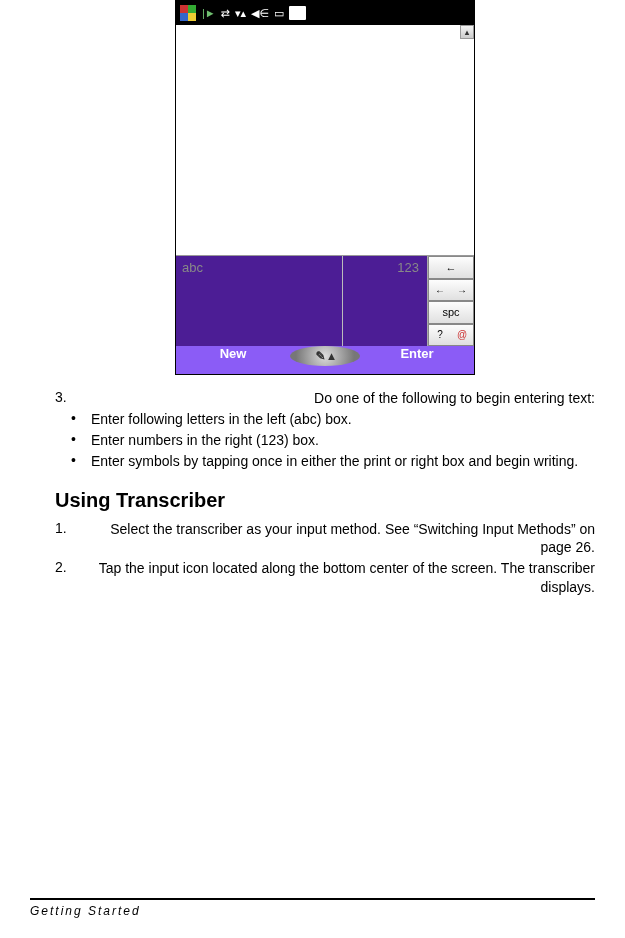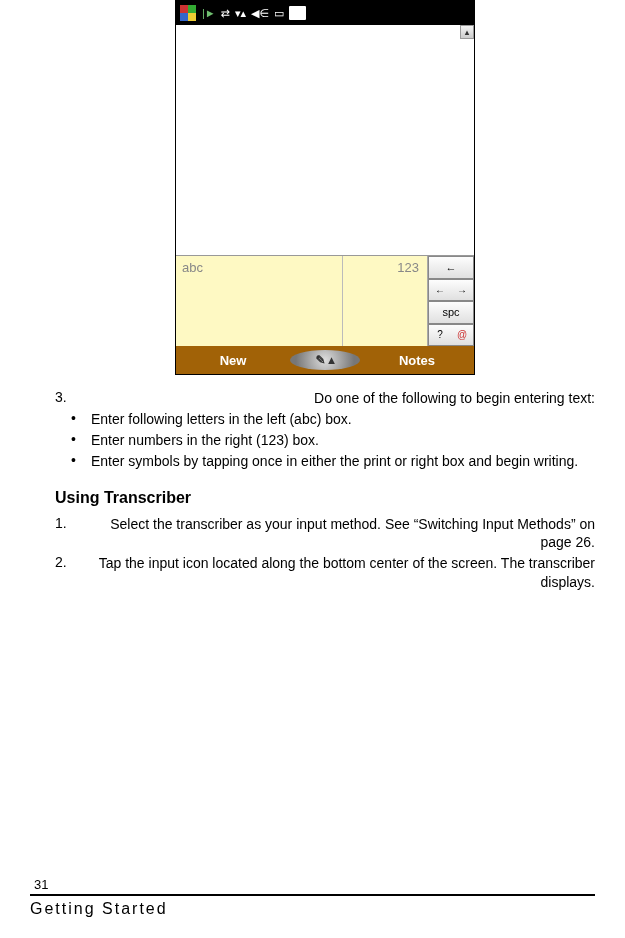--- a/index.html
+++ b/index.html
@@ -47,21 +47,21 @@
   }
   .note-canvas .scroll-up {
     position: absolute; right: 0; top: 0; width: 14px; height: 14px;
     background: linear-gradient(#f4f4f4,#ccc); border: 1px solid #999;
     display: flex; align-items: center; justify-content: center;
     font-size: 9px; color: #333;
   }
 
   .input-row { display: flex; border-top: 1px solid #999; }
   .hw-area {
-    flex: 1; height: 90px; background: #fef9c3; position: relative;
+    flex: 1; height: 90px; background: #4c1d95; position: relative;
     border-right: 1px solid #aaa;
     text-decoration: underline;
   }
   .hw-area .abc {
     position: absolute; top: 4px; left: 6px; color: #888; font-size: 13px;
   }
   .hw-area .n123 {
     position: absolute; top: 4px; right: 8px; color: #888; font-size: 13px;
   }
   .hw-area .vline {
@@ -72,52 +72,52 @@
   }
   .key {
     flex: 1; border: 1px solid #888; background: linear-gradient(#fdfdfd,#e0e0e0);
     display: flex; align-items: center; justify-content: center;
     font-size: 11px; color: #000;
   }
   .key.half-row { flex-direction: row; }
   .key.half-row .sub { width: 50%; text-align: center; font-size: 10px; }
 
   .bottombar {
-    background: #a16207; height: 28px; display: flex; align-items: center;
+    background: #8b5cf6; height: 28px; display: flex; align-items: flex-start;
     color: #fff; font-weight: bold; font-size: 13px;
   }
   .bottombar .btn-new { flex: 1; text-align: center; }
   .bottombar .pencil {
     width: 70px; height: 20px; background: radial-gradient(circle at 50% 50%, #ddd 0%, #777 80%);
     border-radius: 50%; display: flex; align-items: center; justify-content: center;
     font-size: 12px; color: #333; gap: 3px;
   }
   .bottombar .btn-menu { flex: 1; text-align: center; }
 
   
   .doc { margin-top: 6px; }
   .ol-row { display: flex; margin: 2px 0; }
   .ol-row .num { width: 28px; flex-shrink: 0; }
   .ol-row .txt { flex: 1; line-height: 1.35; text-align: right; }
   .ul-row { display: flex; margin: 2px 0 2px 16px; }
   .ul-row .bullet { width: 20px; flex-shrink: 0; }
   .ul-row .txt { flex: 1; line-height: 1.35; }
   .sect-head {
-    font-weight: bold; font-size: 16px; margin: 18px 0 8px 0;
+    font-weight: bold; font-size: 20px; margin: 18px 0 8px 0;
   }
   .intro { margin: 0 0 4px 30px; line-height: 1.35; }
 
   .footer {
     position: absolute; bottom: 20px; left: 30px; right: 30px;
   }
   .footer .pnum { font-size: 13px; margin-bottom: 2px; margin-left: 4px;}
   .footer .rule { height: 2px; background: #000; margin-bottom: 4px;}
   .footer .section {
     font-family: "Arial Black", Arial, sans-serif;
-    letter-spacing: 2px; font-size: 16px; 
+    letter-spacing: 2px; font-size: 12px; font-style: italic;
   }
 </style>
 </head>
 <body>
 
 <div class="page-wrap">
 
   <div class="screenshot">
     <div class="titlebar">
       <div class="flag">
@@ -159,21 +159,21 @@
         </div>
       </div>
     </div>
 
     <div class="bottombar">
       <div class="btn-new">New</div>
       <div class="pencil">
         <span>✎</span>
         <span>▴</span>
       </div>
-      <div class="btn-menu">Notes</div>
+      <div class="btn-menu">Enter</div>
     </div>
   </div>
 
   <div class="doc">
     <div class="ol-row">
       <div class="num">3.</div>
       <div class="txt">Do one of the following to begin entering text:</div>
     </div>
     <div class="ul-row">
       <div class="bullet">•</div>
@@ -195,16 +195,15 @@
       <div class="txt">Select the transcriber as your input method. See “Switching Input Methods” on page 26.</div>
     </div>
     <div class="ol-row">
       <div class="num">2.</div>
       <div class="txt">Tap the input icon located along the bottom center of the screen. The transcriber displays.</div>
     </div>
   </div>
 </div>
 
 <div class="footer">
-  <div class="pnum">31</div>
   <div class="rule"></div>
   <div class="section">Getting Started</div>
 </div>
 
 </body></html>

